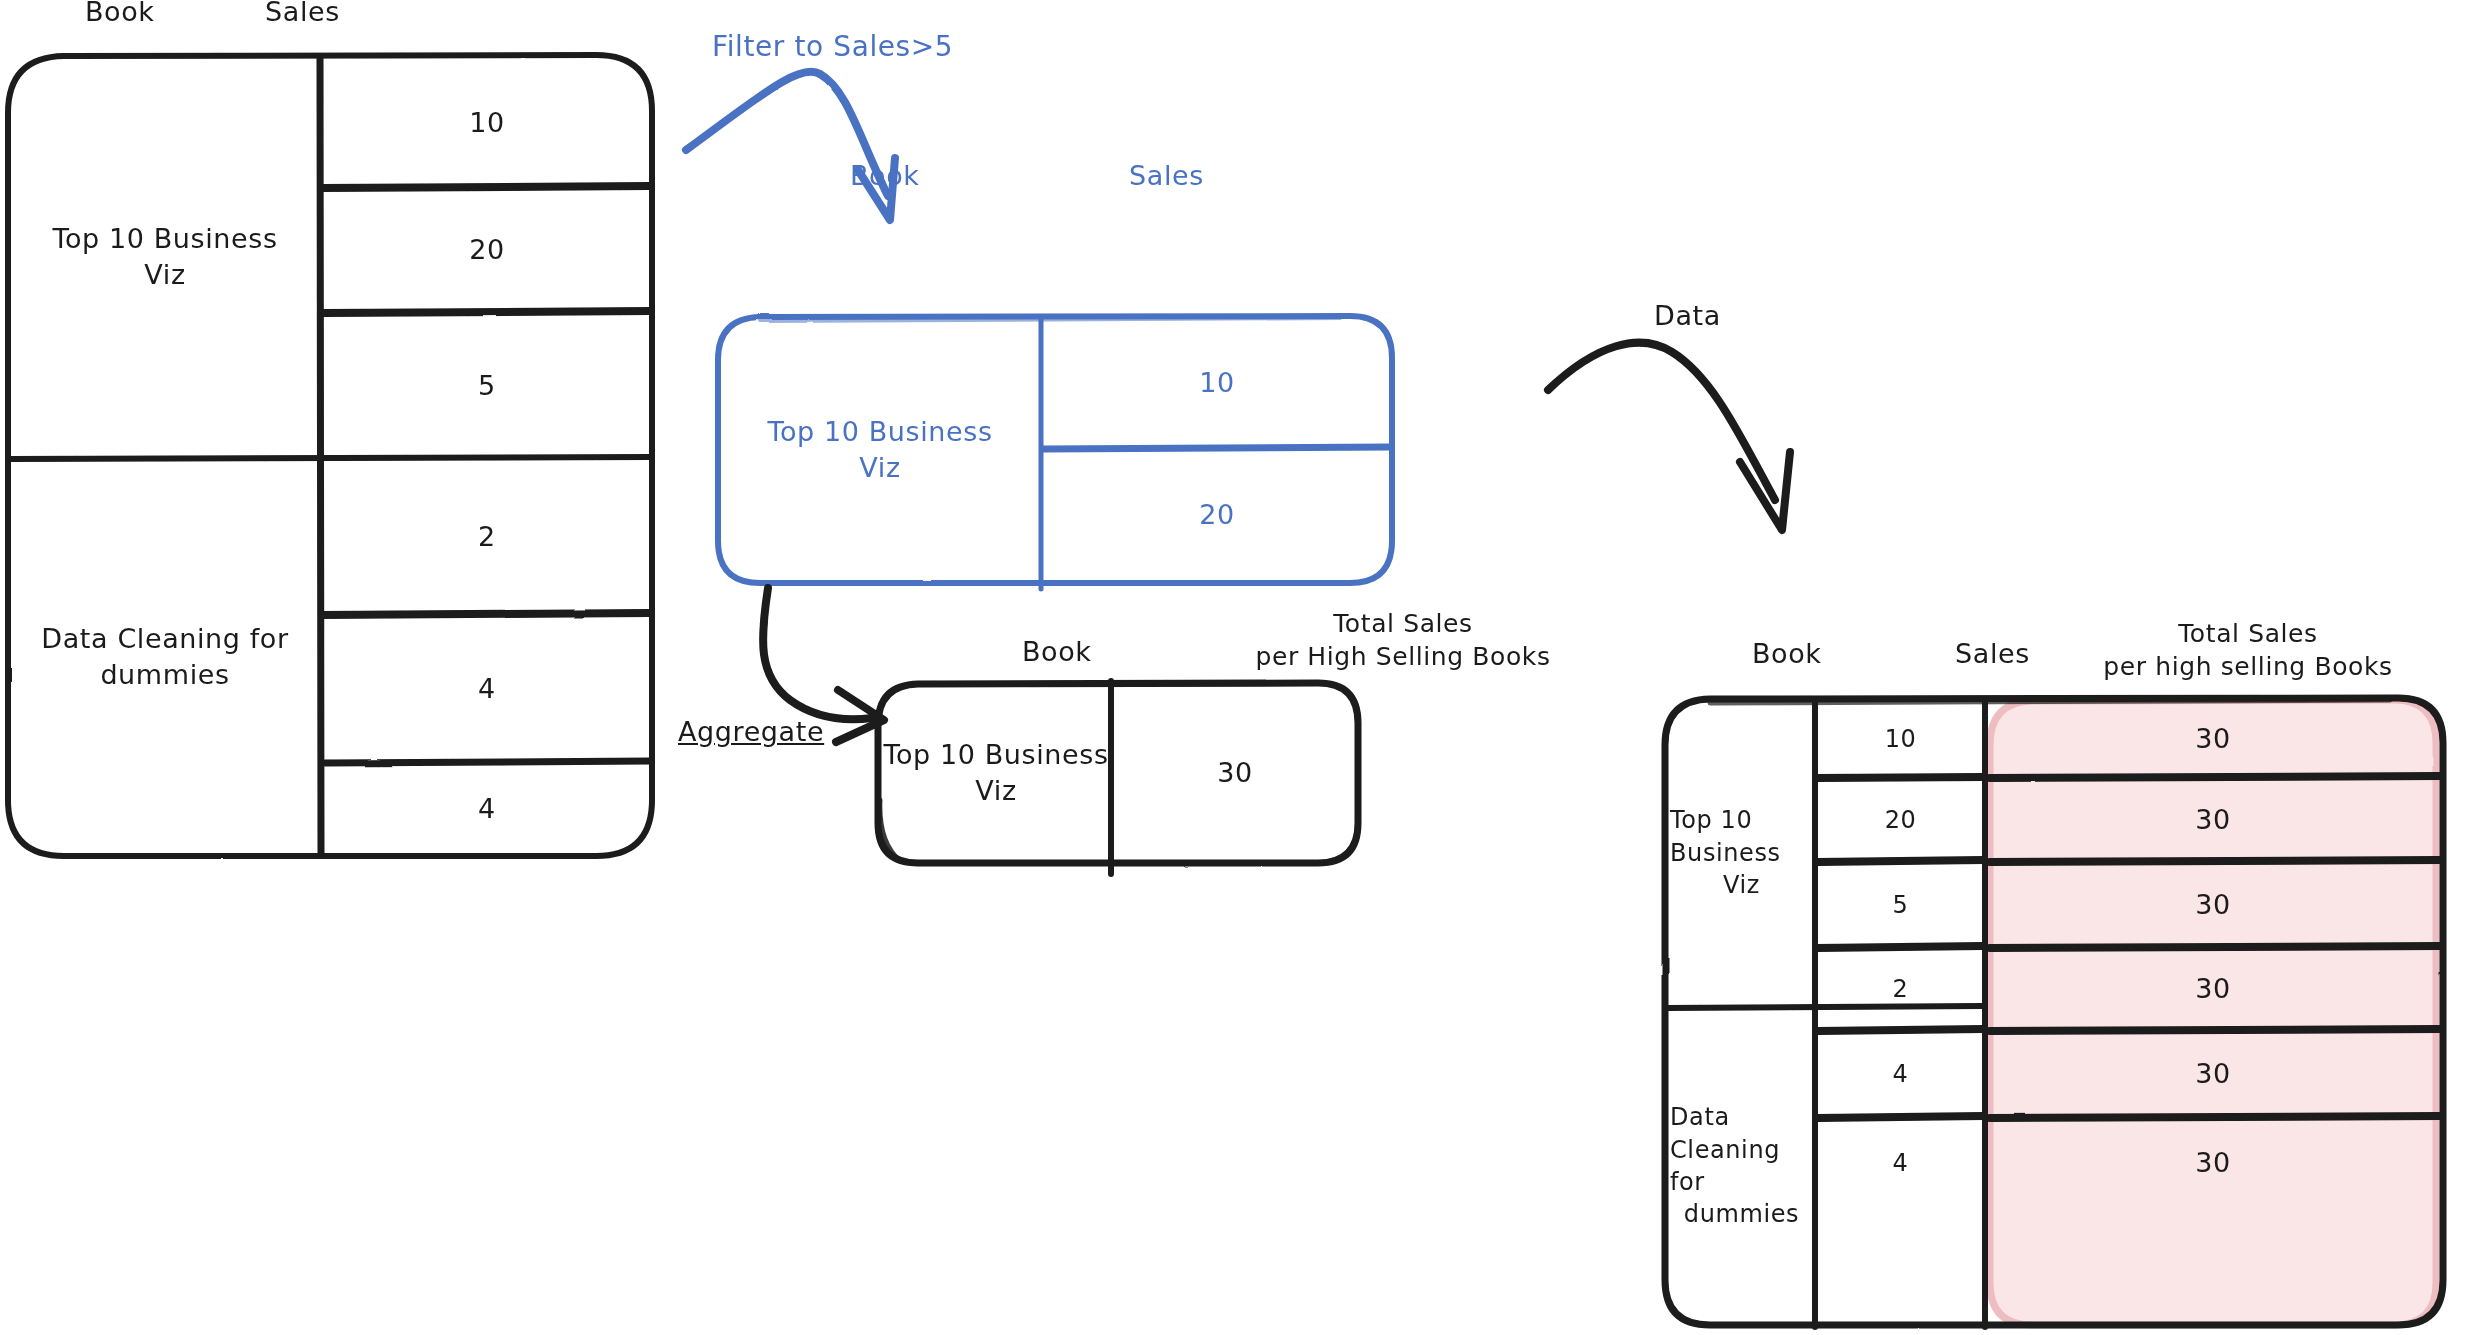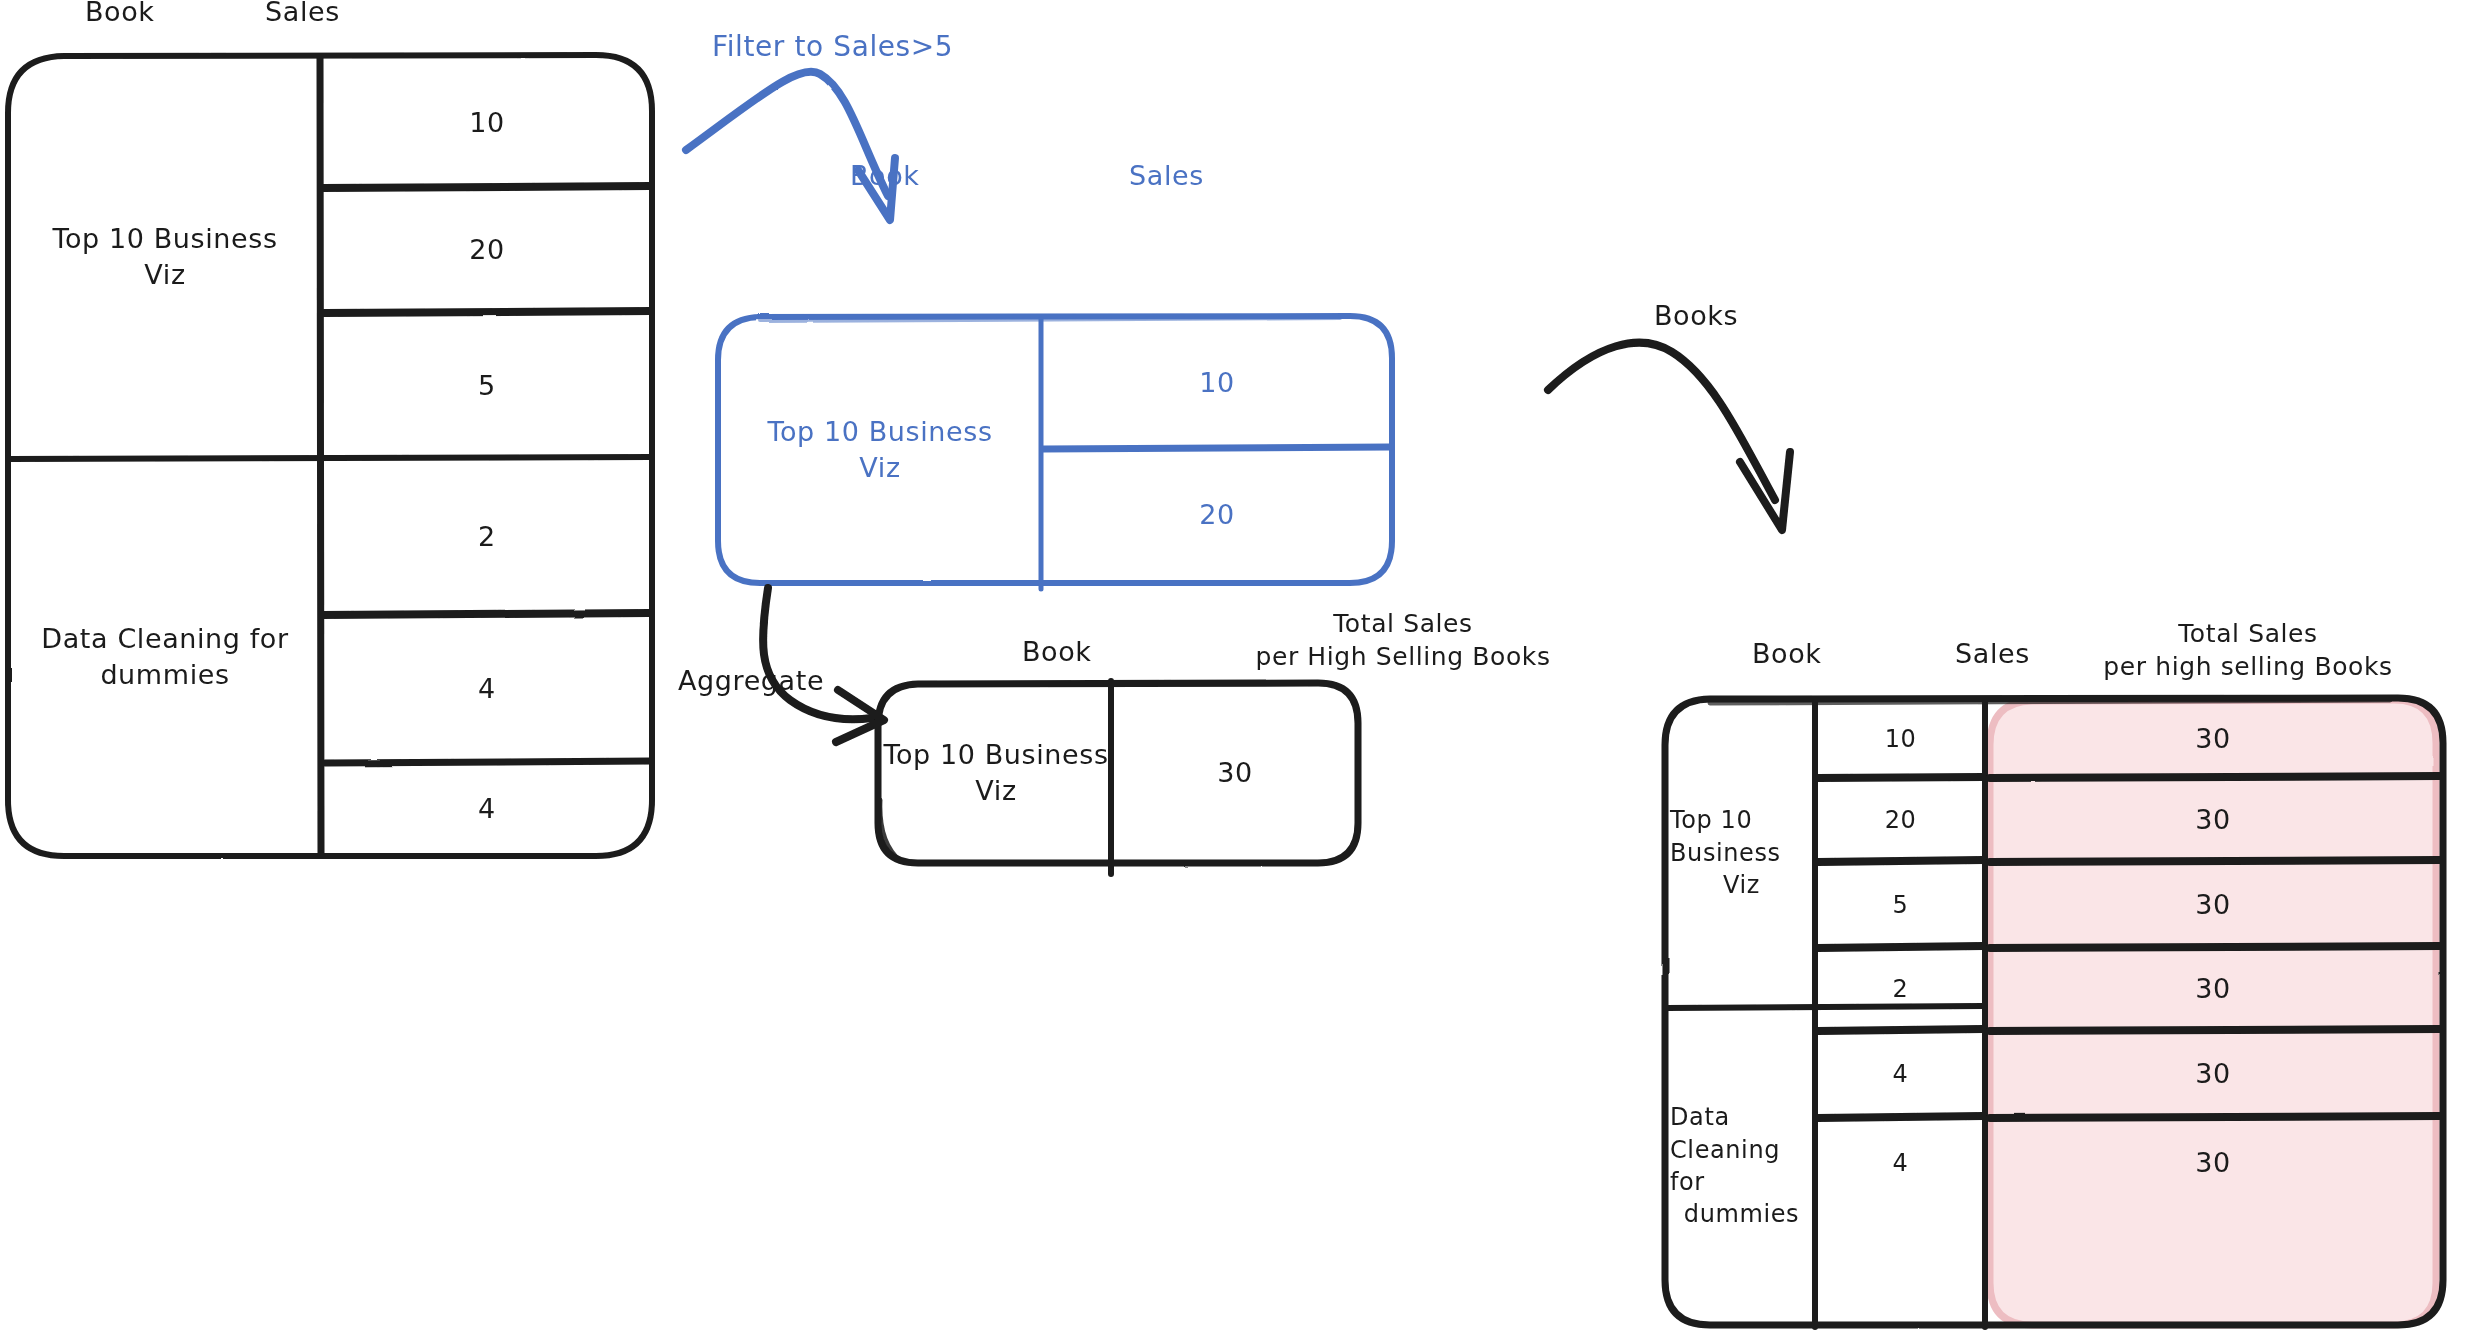--- a/index.html
+++ b/index.html
@@ -111,35 +111,35 @@
   <div class="lbl blue hdr" style="left:850px;top:160px;">Book</div>
   <div class="lbl blue hdr" style="left:1129px;top:160px;">Sales</div>
 
   <div class="cell blue" style="left:722px;top:318px;width:316px;height:264px;flex-direction:column;">
     <span>Top 10 Business</span>
     <span>Viz</span>
   </div>
   <div class="cell blue num" style="left:1044px;top:318px;width:346px;height:131px;">10</div>
   <div class="cell blue num" style="left:1044px;top:449px;width:346px;height:133px;">20</div>
 
-  <div class="lbl" style="left:678px;top:665px;">Aggregate</div>
+  <div class="lbl" style="left:678px;top:716px;text-decoration:underline;">Aggregate</div>
 
   <div class="lbl hdr" style="left:1022px;top:636px;">Book</div>
   <div class="lbl hdr2" style="left:1243px;top:608px;width:320px;">
     <div>Total Sales</div>
     <div>per High Selling Books</div>
   </div>
 
   <div class="cell" style="left:882px;top:684px;width:228px;height:178px;flex-direction:column;">
     <span>Top 10 Business</span>
     <span>Viz</span>
   </div>
   <div class="cell num" style="left:1114px;top:684px;width:242px;height:178px;">30</div>
 
-  <div class="lbl" style="left:1654px;top:300px;">Books</div>
+  <div class="lbl" style="left:1654px;top:300px;">Data</div>
 
   <div class="lbl hdr" style="left:1752px;top:638px;">Book</div>
   <div class="lbl hdr" style="left:1955px;top:638px;">Sales</div>
   <div class="lbl hdr2" style="left:2058px;top:618px;width:380px;">
     <div>Total Sales</div>
     <div>per high selling Books</div>
   </div>
 
   <div class="cell small" style="left:1670px;top:700px;width:143px;height:306px;flex-direction:column;">
     <span>Top 10 Business</span>

